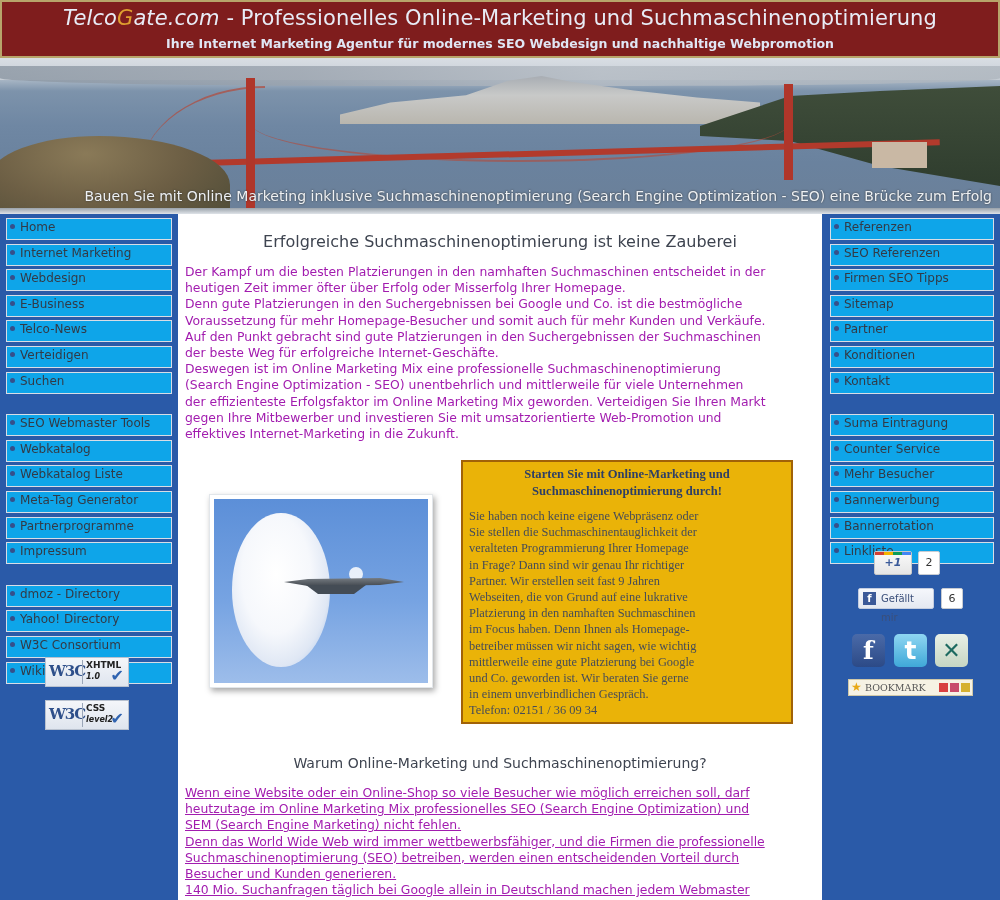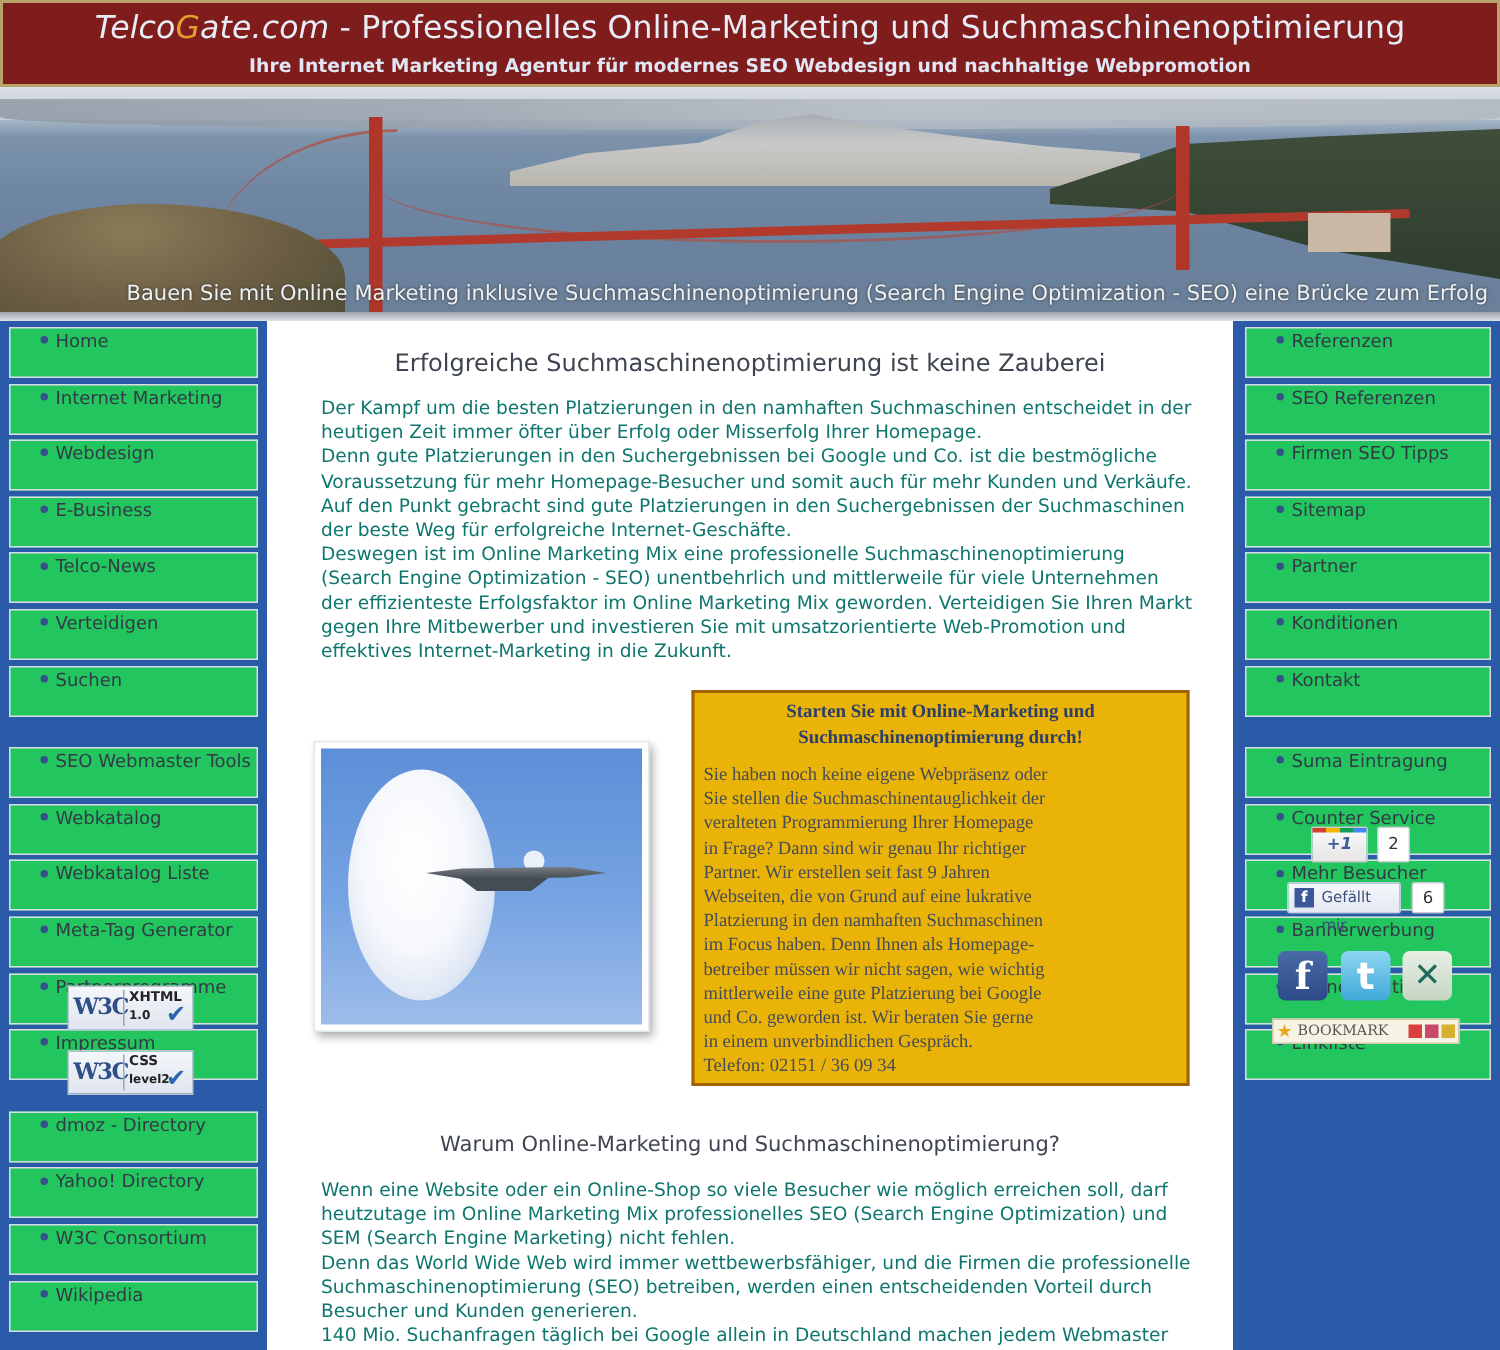--- a/index.html
+++ b/index.html
@@ -51,67 +51,67 @@
   
   .sidebar {
     position: absolute; top: 214px; height: 686px; background: #2a5aa8;
     padding-top: 4px;
   }
   .sidebar.left { left: 0; width: 178px; }
   .sidebar.right { left: 822px; width: 178px; }
   .nav-group { padding: 0 6px 0 6px; }
   .sidebar.right .nav-group { padding: 0 6px 0 8px; }
   .nav-item {
-    display: block; height: 34px; margin-bottom: 3.6px; background: #22c55e;
+    display: block; height: 22px; margin-bottom: 3.6px; background: #0ea5e9;
     border: 1px solid #d8dde6; font-size: 12px; color: #333a46; line-height: 17px;
-    padding-left: 20px; white-space: nowrap; cursor: pointer;
+    padding-left: 3px; white-space: nowrap; cursor: pointer;
   }
   .nav-item .bullet { display:inline-block; width:5px; height:5px; border-radius:50%; background:#36508a; margin-right:5px; vertical-align: middle; position: relative; top:-1px; }
   .nav-gap { height: 17px; }
 
   .w3c { position:absolute; width: 84px; height: 30px; background: linear-gradient(180deg,#f4f6fa,#dfe5ee); border:1px solid #b9c2d0; }
   .w3c .logo { position:absolute; left:3px; top:4px; font-size:15px; font-weight:bold; color:#2e4f8a; letter-spacing:-1px; font-family:"DejaVu Serif", serif; }
   .w3c .sep { position:absolute; left:36px; top:2px; width:1px; height:24px; background:#9aa6b8; }
   .w3c .t1 { position:absolute; left:40px; top:2px; font-size:9px; font-weight:bold; color:#222; }
-  .w3c .t2 { position:absolute; left:40px; top:14px; font-size:8px; font-weight:bold; color:#222; }
+  .w3c .t2 { position:absolute; left:40px; top:14px; font-size:8px; font-weight:bold; color:#222;font-style:italic; }
   .w3c .check { position:absolute; right:4px; bottom:1px; font-size:16px; color:#2f63b0; font-weight:bold; }
 
   
   .gplus { position:absolute; left:874px; top:551px; width:38px; height:24px; background:linear-gradient(180deg,#fafafa,#e6e6e6); border:1px solid #c8c8c8; border-radius:2px; font-size:11px; font-weight:bold; color:#3a5a99; text-align:center; line-height:22px; font-style: italic; }
   .gplus .bar { position:absolute; left:0; top:0; width:100%; height:3px; background: linear-gradient(90deg,#d23f31 0 25%,#f4b400 25% 50%,#0f9d58 50% 75%,#4285f4 75%); }
   .count { position:absolute; background:#fff; border:1px solid #c8ccd2; border-radius:2px; font-size:11px; color:#333; text-align:center; }
   .fblike { position:absolute; left:858px; top:588px; width:76px; height:21px; background: linear-gradient(180deg,#f5f7fb,#e4e8f1); border:1px solid #c4cde0; border-radius:2px; font-size:10px; color:#3b4f7a; line-height:19px; padding-left:22px; }
   .fblike .f { position:absolute; left:4px; top:3px; width:13px; height:13px; background:#3b5998; color:#fff; font-size:10px; font-weight:bold; line-height:14px; text-align:center; }
   .soc { position:absolute; top:634px; width:33px; height:33px; border-radius:5px; text-align:center; font-weight:bold; font-size:25px; line-height:33px; }
   .soc.fb { left:852px; background: linear-gradient(180deg,#4a6aa8,#2c4a87); color:#fff; font-family:"DejaVu Serif", serif; }
   .soc.tw { left:894px; background: linear-gradient(180deg,#8fd6f2,#3fa8d8); color:#fff; }
   .soc.xi { left:935px; background: linear-gradient(180deg,#e8efe6,#c6d6c3); color:#1d6a60; font-size:22px; }
   .bookmark { position:absolute; left:848px; top:679px; width:125px; height:17px; background:#f6f2e4; border:1px solid #d0c8a8; font-size:9.5px; font-family:"DejaVu Serif", serif; color:#555; line-height:15px; padding-left:16px; }
   .bookmark .star { position:absolute; left:2px; top:0px; color:#e8a817; font-size:12px; }
   .bookmark .sq { position:absolute; top:3px; width:9px; height:9px; }
 
   
   .main { position:absolute; left:178px; top:214px; width:644px; height:686px; background:#fff; }
   .h1 { position:absolute; left:0; top:18px; width:644px; text-align:center; font-size:16px; color:#3e4450; }
-  .para { position:absolute; left:7px; font-size:12.4px; line-height:16.2px; color:#0f766e; white-space: pre-line; margin-left: 29px; }
+  .para { position:absolute; left:7px; font-size:12.4px; line-height:16.2px; color:#a21caf; white-space: pre-line; }
   .p1 { top:50px; width:634px; }
 
   .photo-frame { position:absolute; left:31px; top:280px; width:224px; height:194px; background:#fff; box-shadow: 2px 3px 6px rgba(0,0,0,0.35); border:1px solid #e2e6ea; }
   .photo { position:absolute; left:4px; top:4px; width:214px; height:184px; background: linear-gradient(180deg,#5c8fd8 0%,#76a3e2 55%,#9dbdea 100%); overflow:hidden; }
   .photo .cloud { position:absolute; left:18px; top:14px; width:98px; height:154px; border-radius:50%; background: radial-gradient(ellipse at 45% 40%, #ffffff 0%, #f6f8fc 45%, #dfe7f4 70%, rgba(220,230,245,0) 100%); }
   .photo .jet { position:absolute; left:70px; top:78px; width:120px; height:10px; background: linear-gradient(180deg,#7c8288,#3d434a); clip-path: polygon(0 50%, 20% 20%, 80% 10%, 100% 50%, 80% 80%, 20% 90%); }
   .photo .wing { position:absolute; left:92px; top:86px; width:60px; height:9px; background:#444c55; clip-path: polygon(0 0, 100% 0, 80% 100%, 20% 100%); }
   .photo .tail { position:absolute; left:135px; top:68px; width:14px; height:14px; background:rgba(255,255,255,0.85); border-radius:50%; }
 
   .callout { position:absolute; left:283px; top:246px; width:332px; height:264px; border:2px solid #a16207; background:#eab308;font-family:Liberation Serif, serif; }
   .callout .ctitle { position:absolute; left:0; top:4px; width:100%; text-align:center; font-size:12.6px; font-weight:bold; color:#2e3f66; line-height:16.5px; }
   .callout .cbody { position:absolute; left:6px; top:46px; width:320px; font-size:12.4px; line-height:16.2px; color:#464c58; white-space: pre-line; }
 
   .h2 { position:absolute; left:0; top:541px; width:644px; text-align:center; font-size:14px; color:#3e4450; }
-  .p2 { top:571px; width:634px; }
+  .p2 { top:571px; width:634px;text-decoration:underline; }
 </style>
 </head>
 <body>
 
 <div class="header">
   <div class="title">
     <span class="brand"><span>Telco</span><span class="g">G</span><span>ate.com</span></span><span> - Professionelles Online-Marketing und Suchmaschinenoptimierung</span>
   </div>
   <div class="subtitle">Ihre Internet Marketing Agentur für modernes SEO Webdesign und nachhaltige Webpromotion</div>
 </div>

